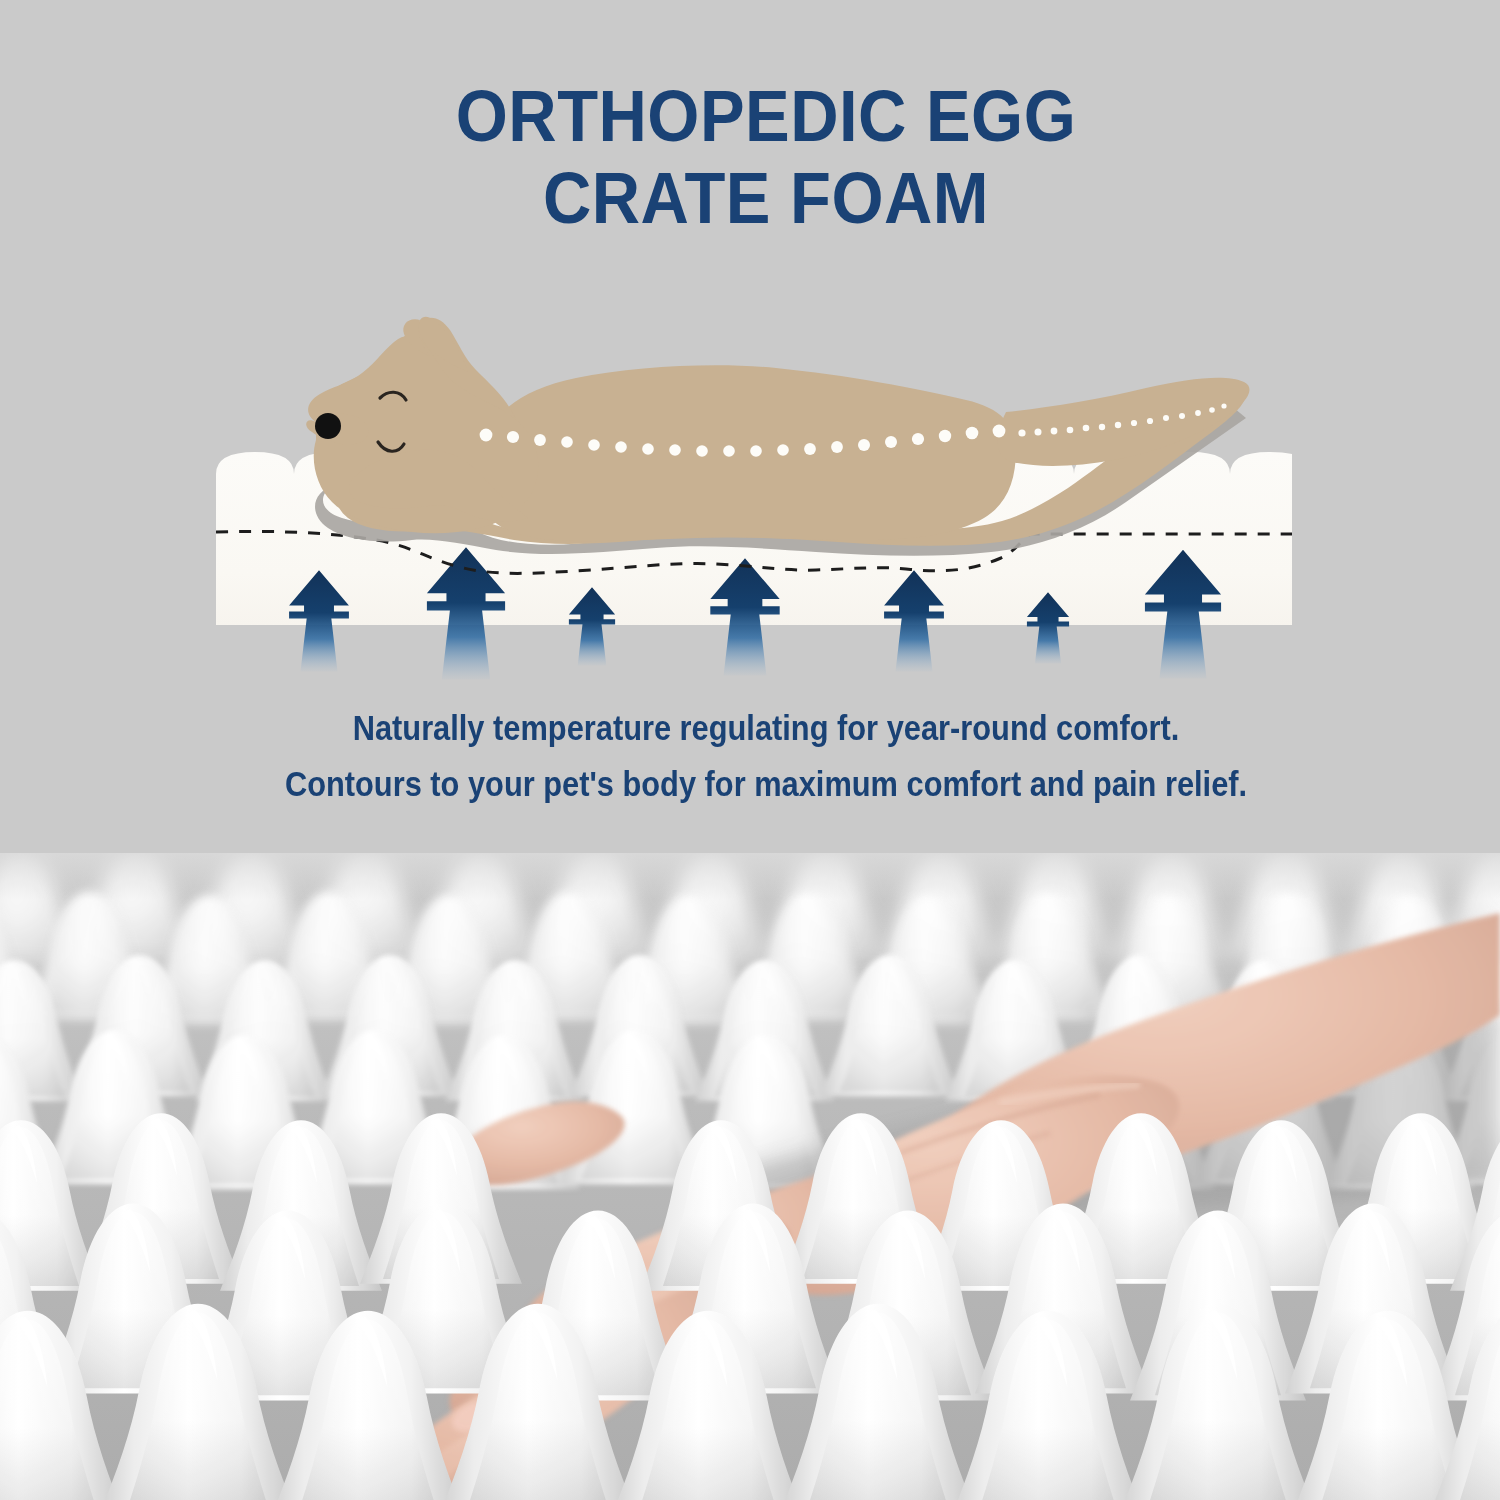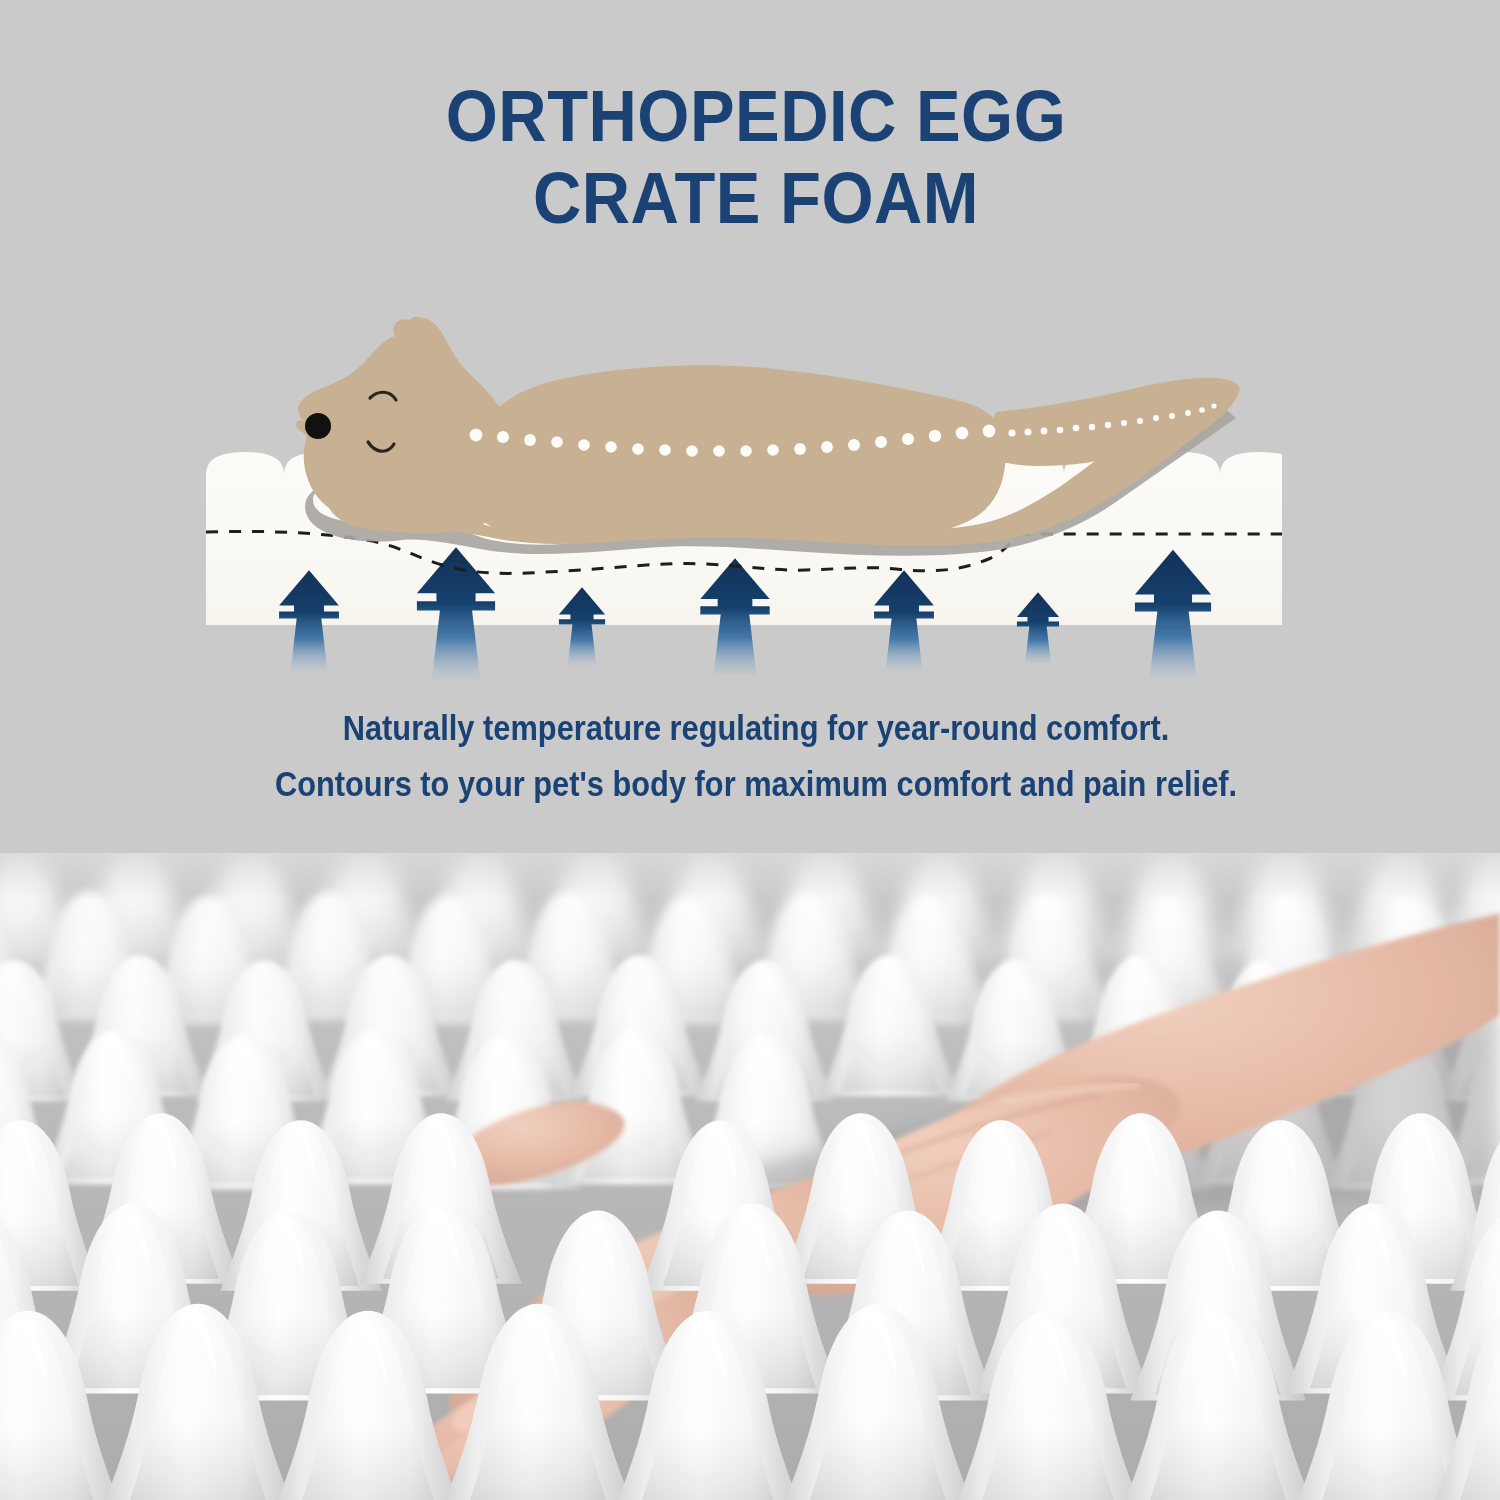--- a/index.html
+++ b/index.html
@@ -10,21 +10,21 @@
     overflow:hidden;
   }
   #page {
     position:relative;
     width:1500px; height:1500px;
     background:#cacaca;
   }
 
   
   #top-panel {
-    position:absolute; left:6px; top:0;
+    position:absolute; left:16px; top:0;
     width:1276px; height:853px;
     background:#cacaca;
     overflow:hidden;
   }
 
   #headline {
     position:absolute;
     left:0; top:75px;
     width:1500px;
     text-align:center;

